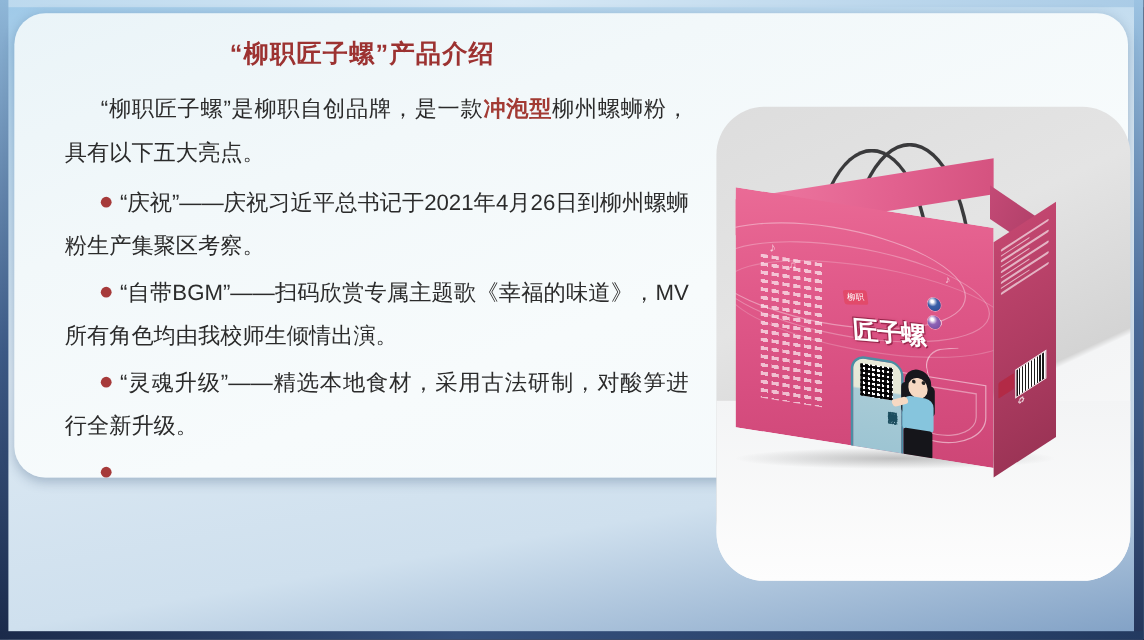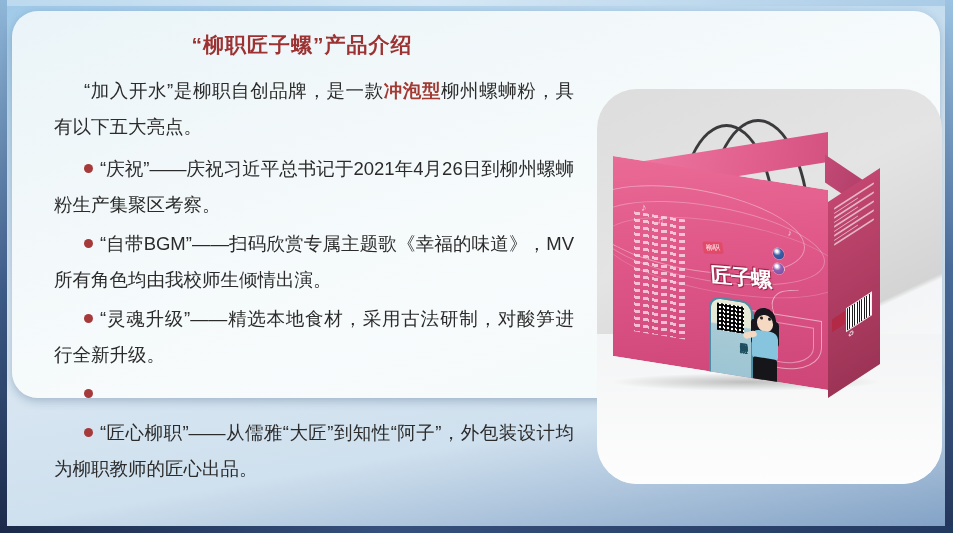--- a/index.html
+++ b/index.html
@@ -211,28 +211,27 @@
   <div class="frame-left"></div>
   <div class="frame-right"></div>
   <div class="frame-bottom"></div>
 
   <div class="card">
 
     <div class="title">“柳职匠子螺”产品介绍</div>
 
     <div class="body-col">
 
-      <p class="para"><span>“加入开水”是柳职自创品牌，是一款</span><span class="bold-red">冲泡型</span><span>柳州螺蛳粉，具有以下五大亮点。</span></p>
+      <p class="para"><span>“柳职匠子螺”是柳职自创品牌，是一款</span><span class="bold-red">冲泡型</span><span>柳州螺蛳粉，具有以下五大亮点。</span></p>
 
       <ul class="bullets">
         <li class="bullet-item"><span class="dot"></span><span>“庆祝”——庆祝习近平总书记于2021年4月26日到柳州螺蛳粉生产集聚区考察。</span></li>
         <li class="bullet-item"><span class="dot"></span><span>“自带BGM”——扫码欣赏专属主题歌《幸福的味道》，MV所有角色均由我校师生倾情出演。</span></li>
         <li class="bullet-item"><span class="dot"></span><span>“灵魂升级”——精选本地食材，采用古法研制，对酸笋进行全新升级。</span></li>
         <li class="bullet-item"><span class="dot"></span></li>
-        <li class="bullet-item"><span class="dot"></span><span>“匠心柳职”——从儒雅“大匠”到知性“阿子”，外包装设计均为柳职教师的匠心出品。</span></li>
       </ul>
 
     </div>
 
     <div class="photo">
       <div class="shelf"></div>
 
       <div class="handle h1"></div>
       <div class="handle h2"></div>
 

